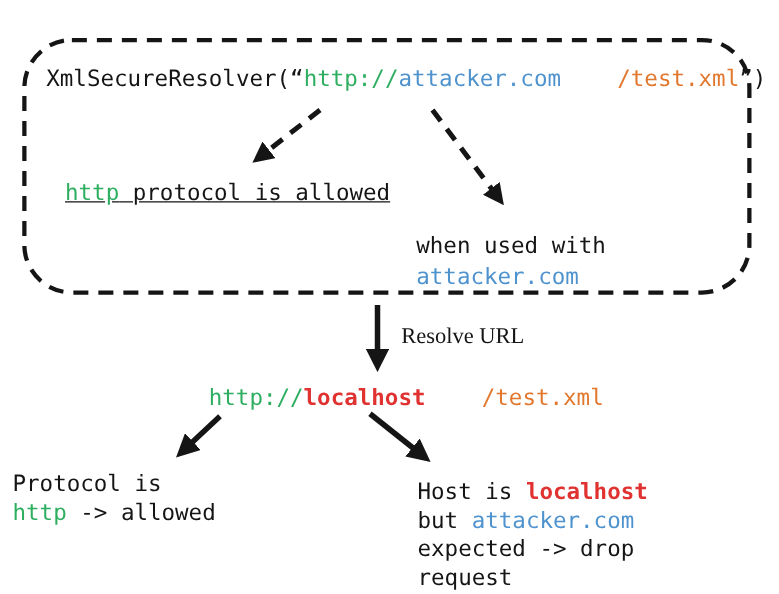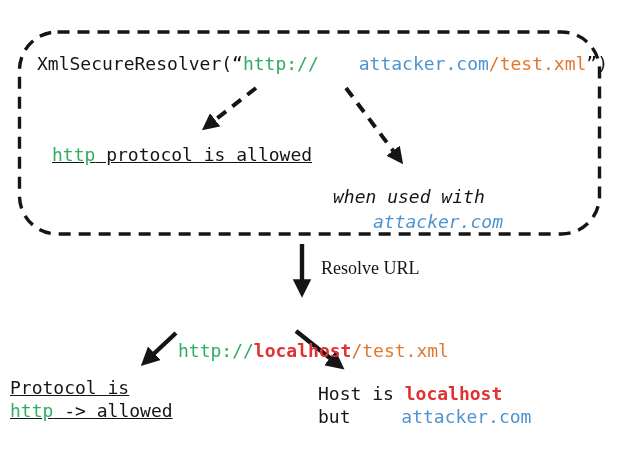--- a/index.html
+++ b/index.html
@@ -12,24 +12,24 @@
     background: var(--background); overflow: hidden;
     font-family: "DejaVu Sans Mono", "Liberation Mono", monospace;
     color: var(--ink);
   }
   .layer { position: absolute; left: 0; top: 0; }
   .t {
     position: absolute; white-space: pre; font-size: 18px; line-height: 23px;
     color: var(--ink); letter-spacing: 0;
   }
   .c-green  { color: var(--green); }
-  .c-blue   { color: var(--blue); margin-left: 40px; }
+  .c-blue   { color: var(--blue); }
   .c-red    { color: var(--red); font-weight: bold; }
-  .c-orange { color: var(--orange); }
-  .host-note { line-height: 25px; font-style: italic; }
+  .c-orange { color: var(--orange); padding-left: 45px; }
+  .host-note { line-height: 25px; }
 </style>
 </head>
 <body>
 
 <div class="canvas">
 
   <svg class="layer" width="623" height="475" viewBox="0 0 623 475">
     <defs>
       <marker id="ah" markerWidth="4.2" markerHeight="4.2" refX="2.9" refY="2.1" orient="auto">
         <path d="M0,0 L4.2,2.1 L0,4.2 Z" fill="#151515"></path>
@@ -50,19 +50,19 @@
   </svg>
 
   <div class="t" style="left:37px; top:52px;"><span>XmlSecureResolver(“</span><span class="c-green">http://</span><span class="c-blue">attacker.com</span><span class="c-orange">/test.xml</span><span>”)</span></div>
 
   <div class="t" style="left:52px; top:143px;text-decoration:underline;"><span class="c-green">http</span><span> protocol is allowed</span></div>
 
   <div class="t host-note" style="left:333px; top:184px;"><span>when used with</span><br><span class="c-blue">attacker.com</span></div>
 
   <div class="t" style="left:321px; top:257px;font-family:Liberation Serif, serif;">Resolve URL</div>
 
-  <div class="t" style="left:178px; top:307px;margin-top:32px;"><span class="c-green">http://</span><span class="c-red">localhost</span><span class="c-orange">/test.xml</span></div>
+  <div class="t" style="left:167px; top:307px;"><span class="c-green">http://</span><span class="c-red">localhost</span><span class="c-orange">/test.xml</span></div>
 
-  <div class="t" style="left:10px; top:376px;text-decoration:underline;"><span>Protocol is</span><br><span class="c-green">http</span><span> -&gt; allowed</span></div>
+  <div class="t" style="left:10px; top:376px;"><span>Protocol is</span><br><span class="c-green">http</span><span> -&gt; allowed</span></div>
 
-  <div class="t" style="left:318px; top:382px;"><span>Host is </span><span class="c-red">localhost</span><br><span>but </span><span class="c-blue">attacker.com</span><br><br></div>
+  <div class="t" style="left:334px; top:382px;"><span>Host is </span><span class="c-red">localhost</span><br><span>but </span><span class="c-blue">attacker.com</span><br><span>expected -&gt; drop</span><br><span>request</span></div>
 
 </div>
 
 </body></html>

